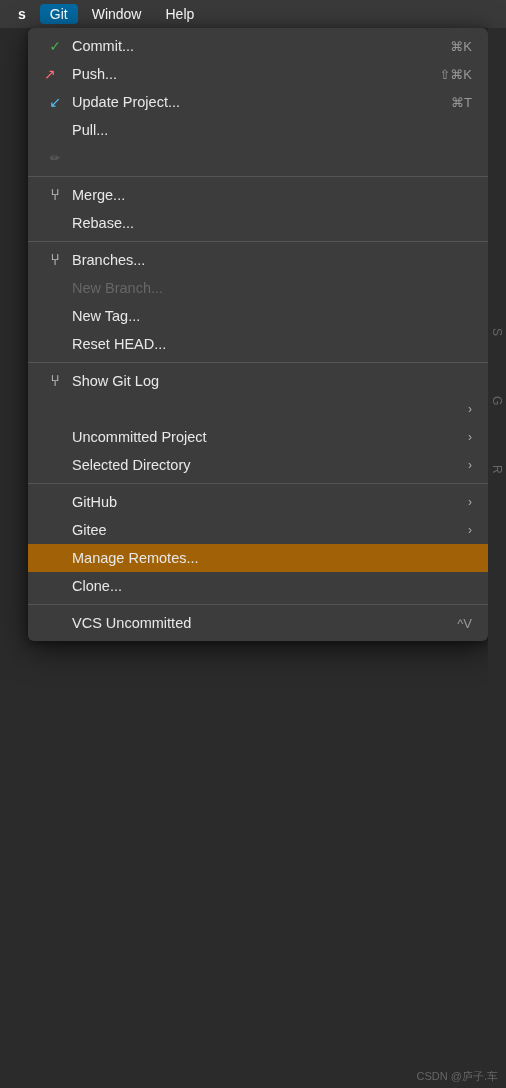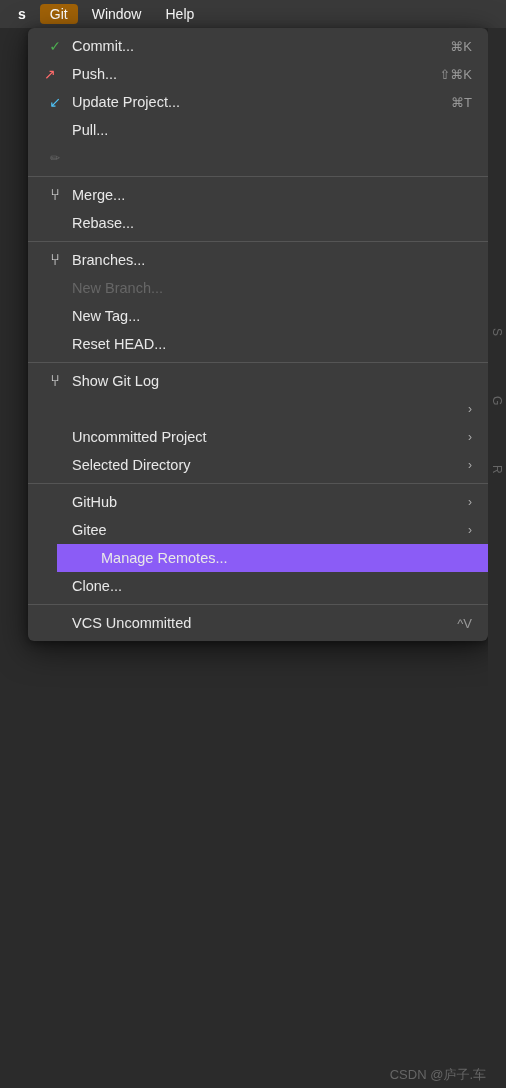--- a/index.html
+++ b/index.html
@@ -30,21 +30,21 @@
     .menu-bar-item {
       color: #ffffff;
       font-size: 14px;
       padding: 2px 10px;
       border-radius: 4px;
       cursor: pointer;
       font-weight: 400;
     }
 
     .menu-bar-item.active {
-      background: #a16207;
+      background: #0369a1;
     }
 
     .menu-bar-item.app-name {
       font-weight: 600;
     }
 
     
     .dropdown-menu {
       position: absolute;
       top: 28px;
@@ -62,22 +62,21 @@
       align-items: center;
       padding: 5px 16px;
       cursor: pointer;
       color: #e8e8e8;
       font-size: 14.5px;
       min-height: 28px;
       position: relative;
     }
 
     .menu-item.highlighted {
-      background: #8b5cf6;
-      margin-left: 29px;
+      background: #a16207;
     }
 
     .menu-item.disabled {
       color: #666666;
       cursor: default;
     }
 
     .menu-item .icon {
       width: 22px;
       margin-right: 6px;
@@ -136,23 +135,23 @@
     .side-letter {
       color: #666;
       font-size: 12px;
       writing-mode: vertical-rl;
     }
 
     
     .watermark {
       position: absolute;
       bottom: 4px;
-      right: 20px;
+      right: 8px;
       color: #666;
-      font-size: 13px;
+      font-size: 11px;
     }
   </style>
 </head>
 <body>
 
 <div class="menu-bar">
   <span class="menu-bar-item app-name">s</span>
   <span class="menu-bar-item active">Git</span>
   <span class="menu-bar-item">Window</span>
   <span class="menu-bar-item">Help</span>

